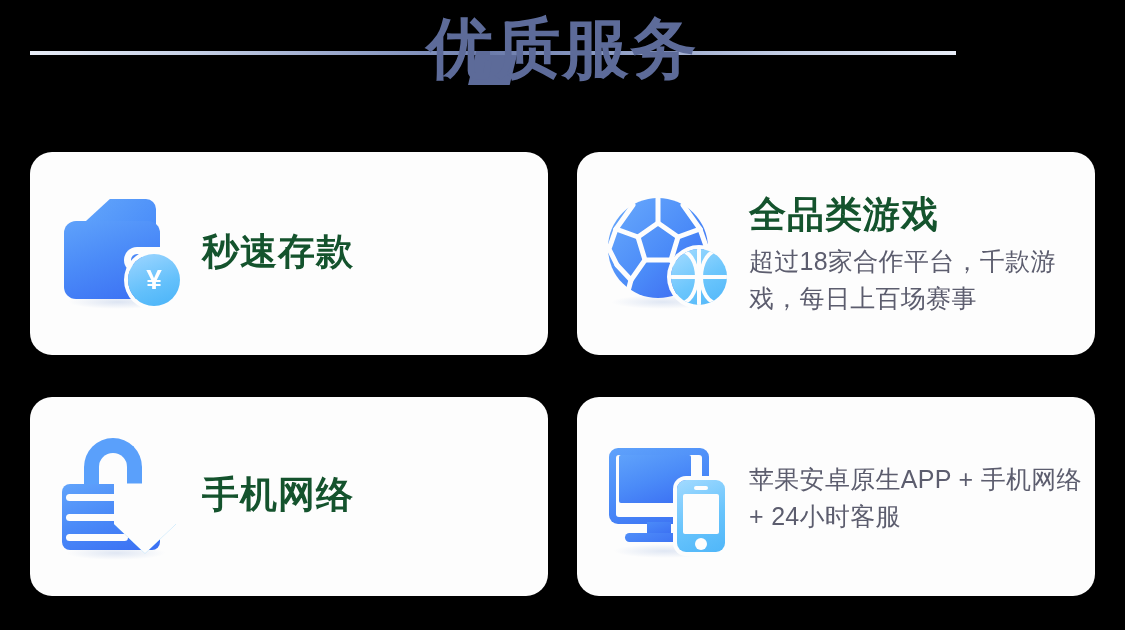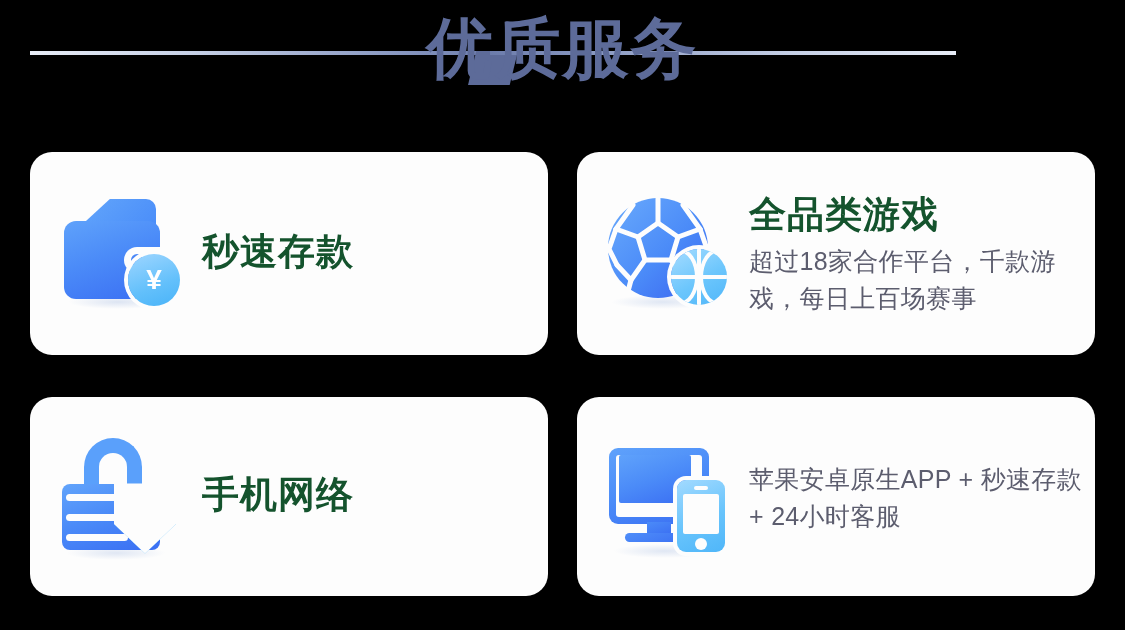--- a/index.html
+++ b/index.html
@@ -338,17 +338,17 @@
       <div class="mon"></div>
       <div class="screen"></div>
       <div class="stand"></div>
       <div class="base"></div>
       <div class="phone">
         <i class="spk"></i>
         <i class="hm"></i>
       </div>
     </div>
     <div class="card-text">
-      <div class="card-desc">苹果安卓原生APP + 秒速存款 + 24小时客服</div>
+      <div class="card-desc">苹果安卓原生APP + 手机网络 + 24小时客服</div>
     </div>
   </div>
 
 </div>
 
 </body></html>

